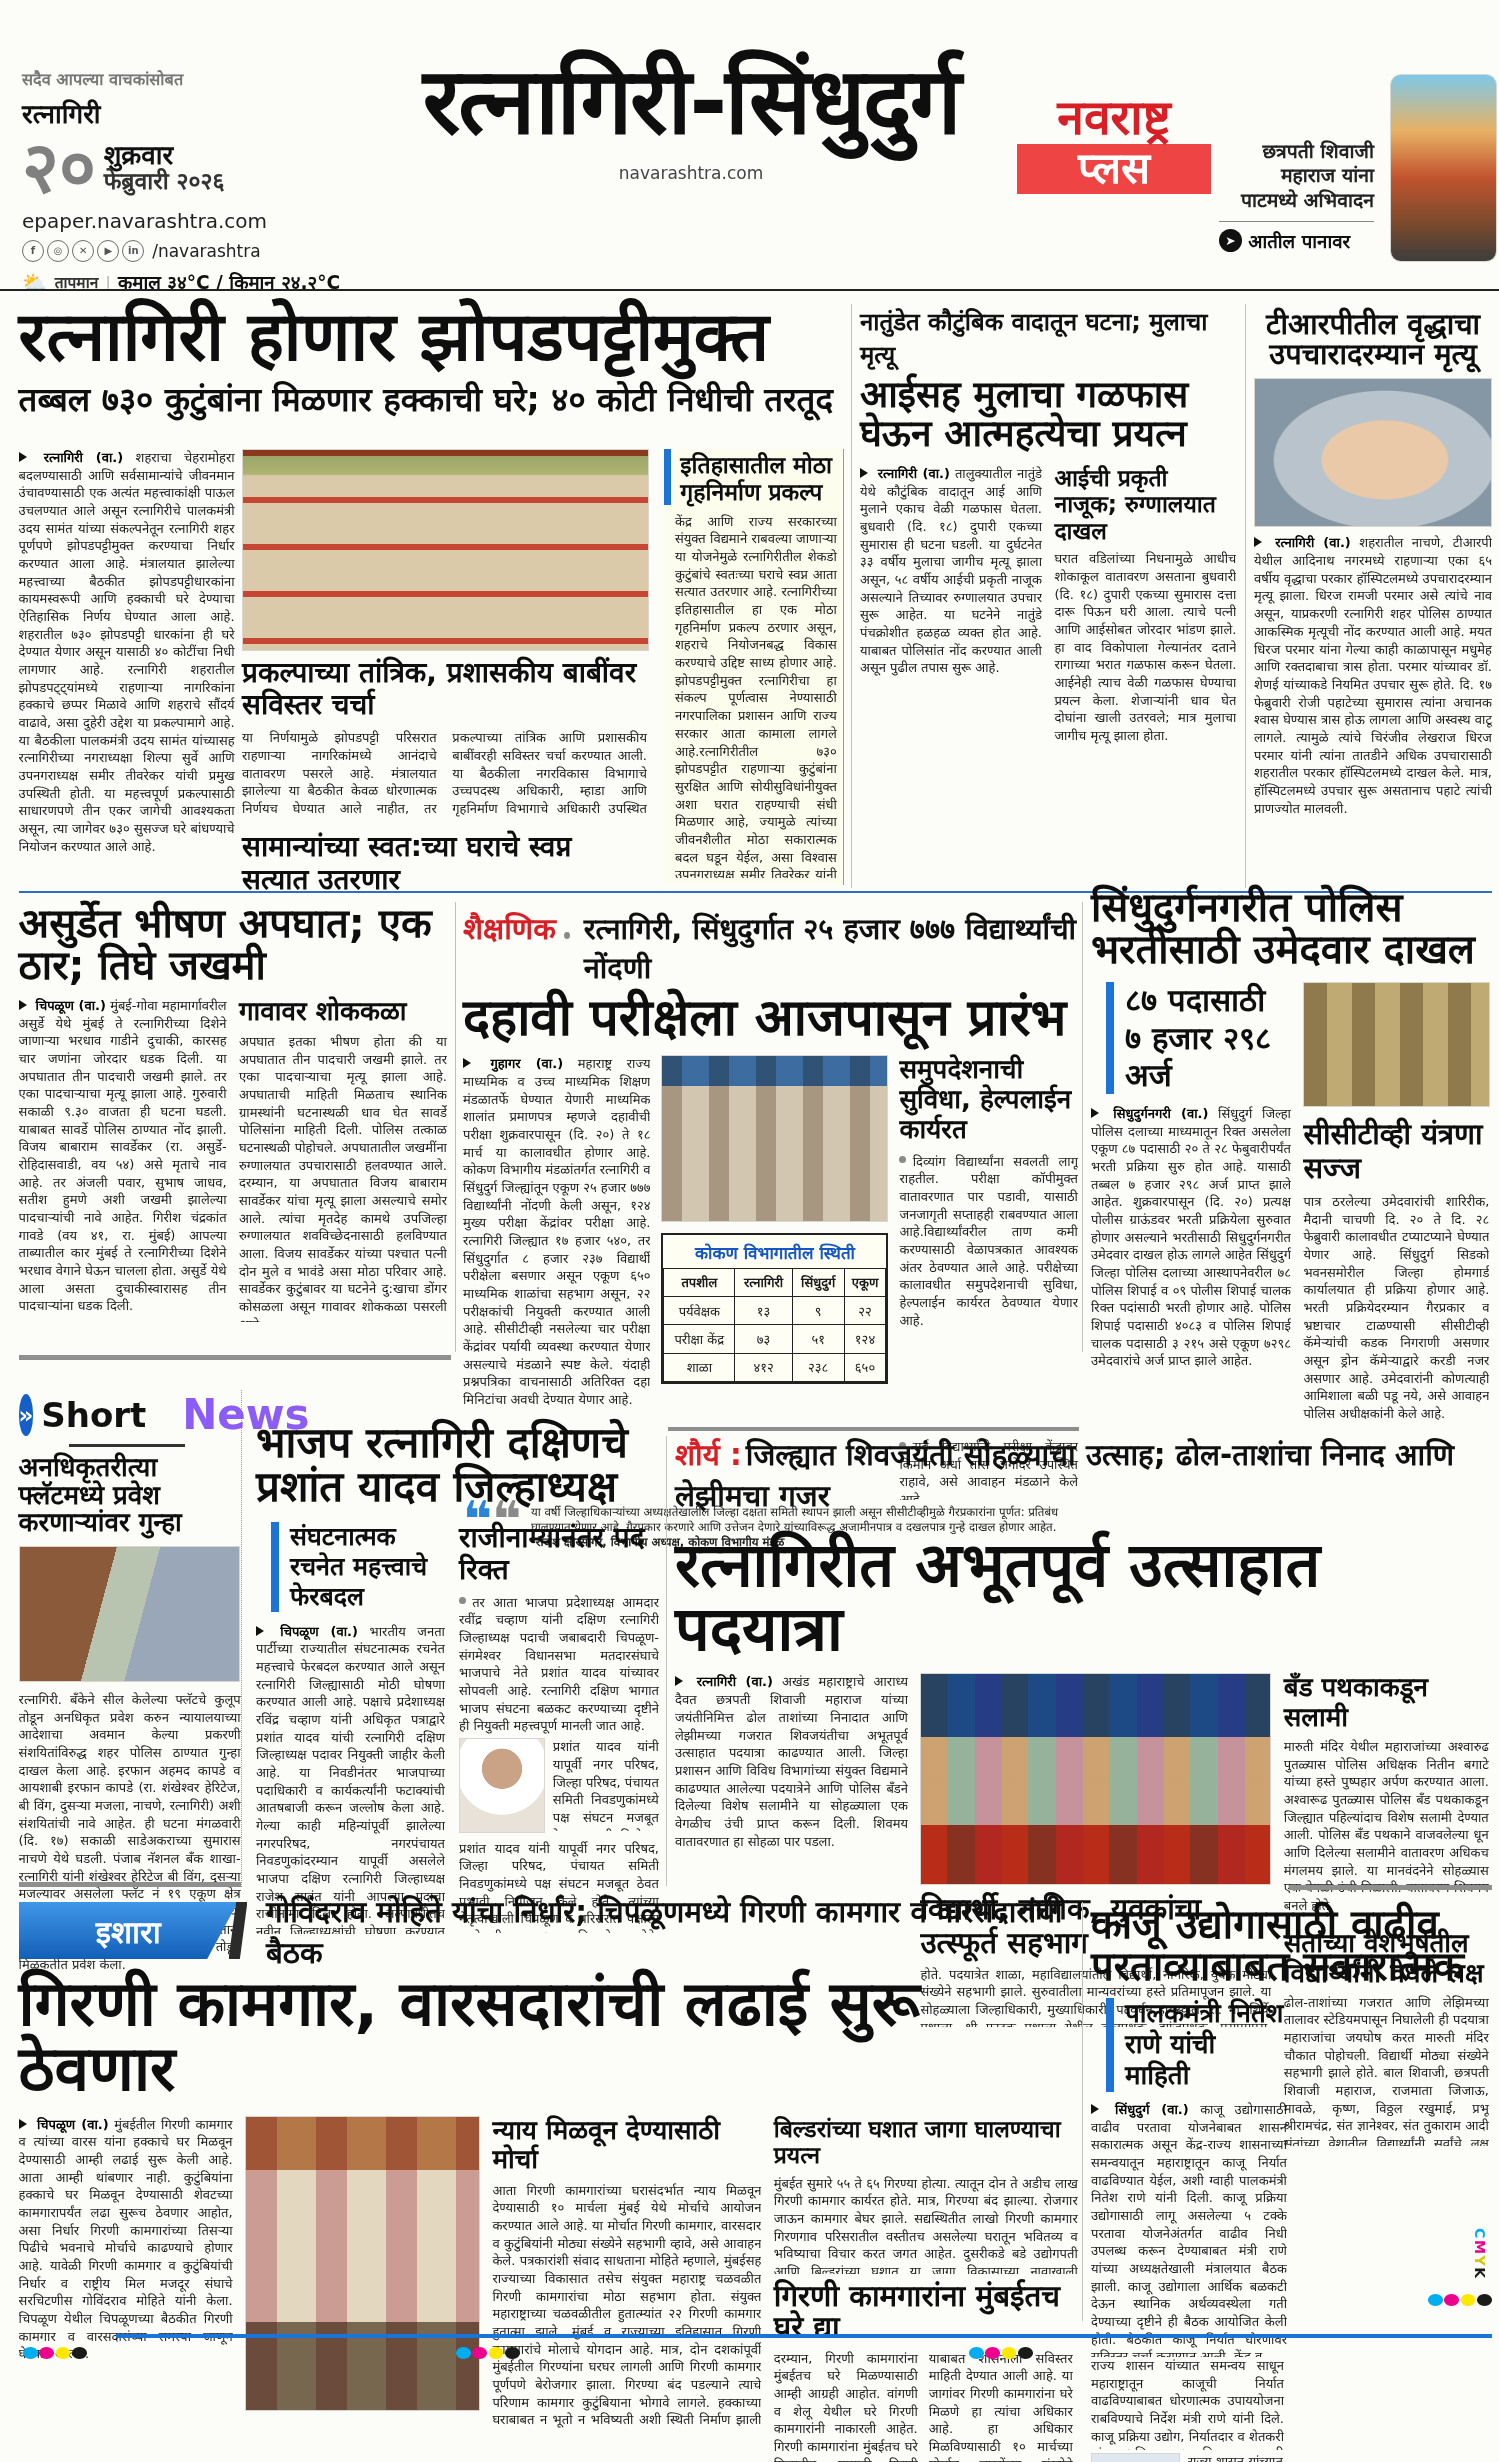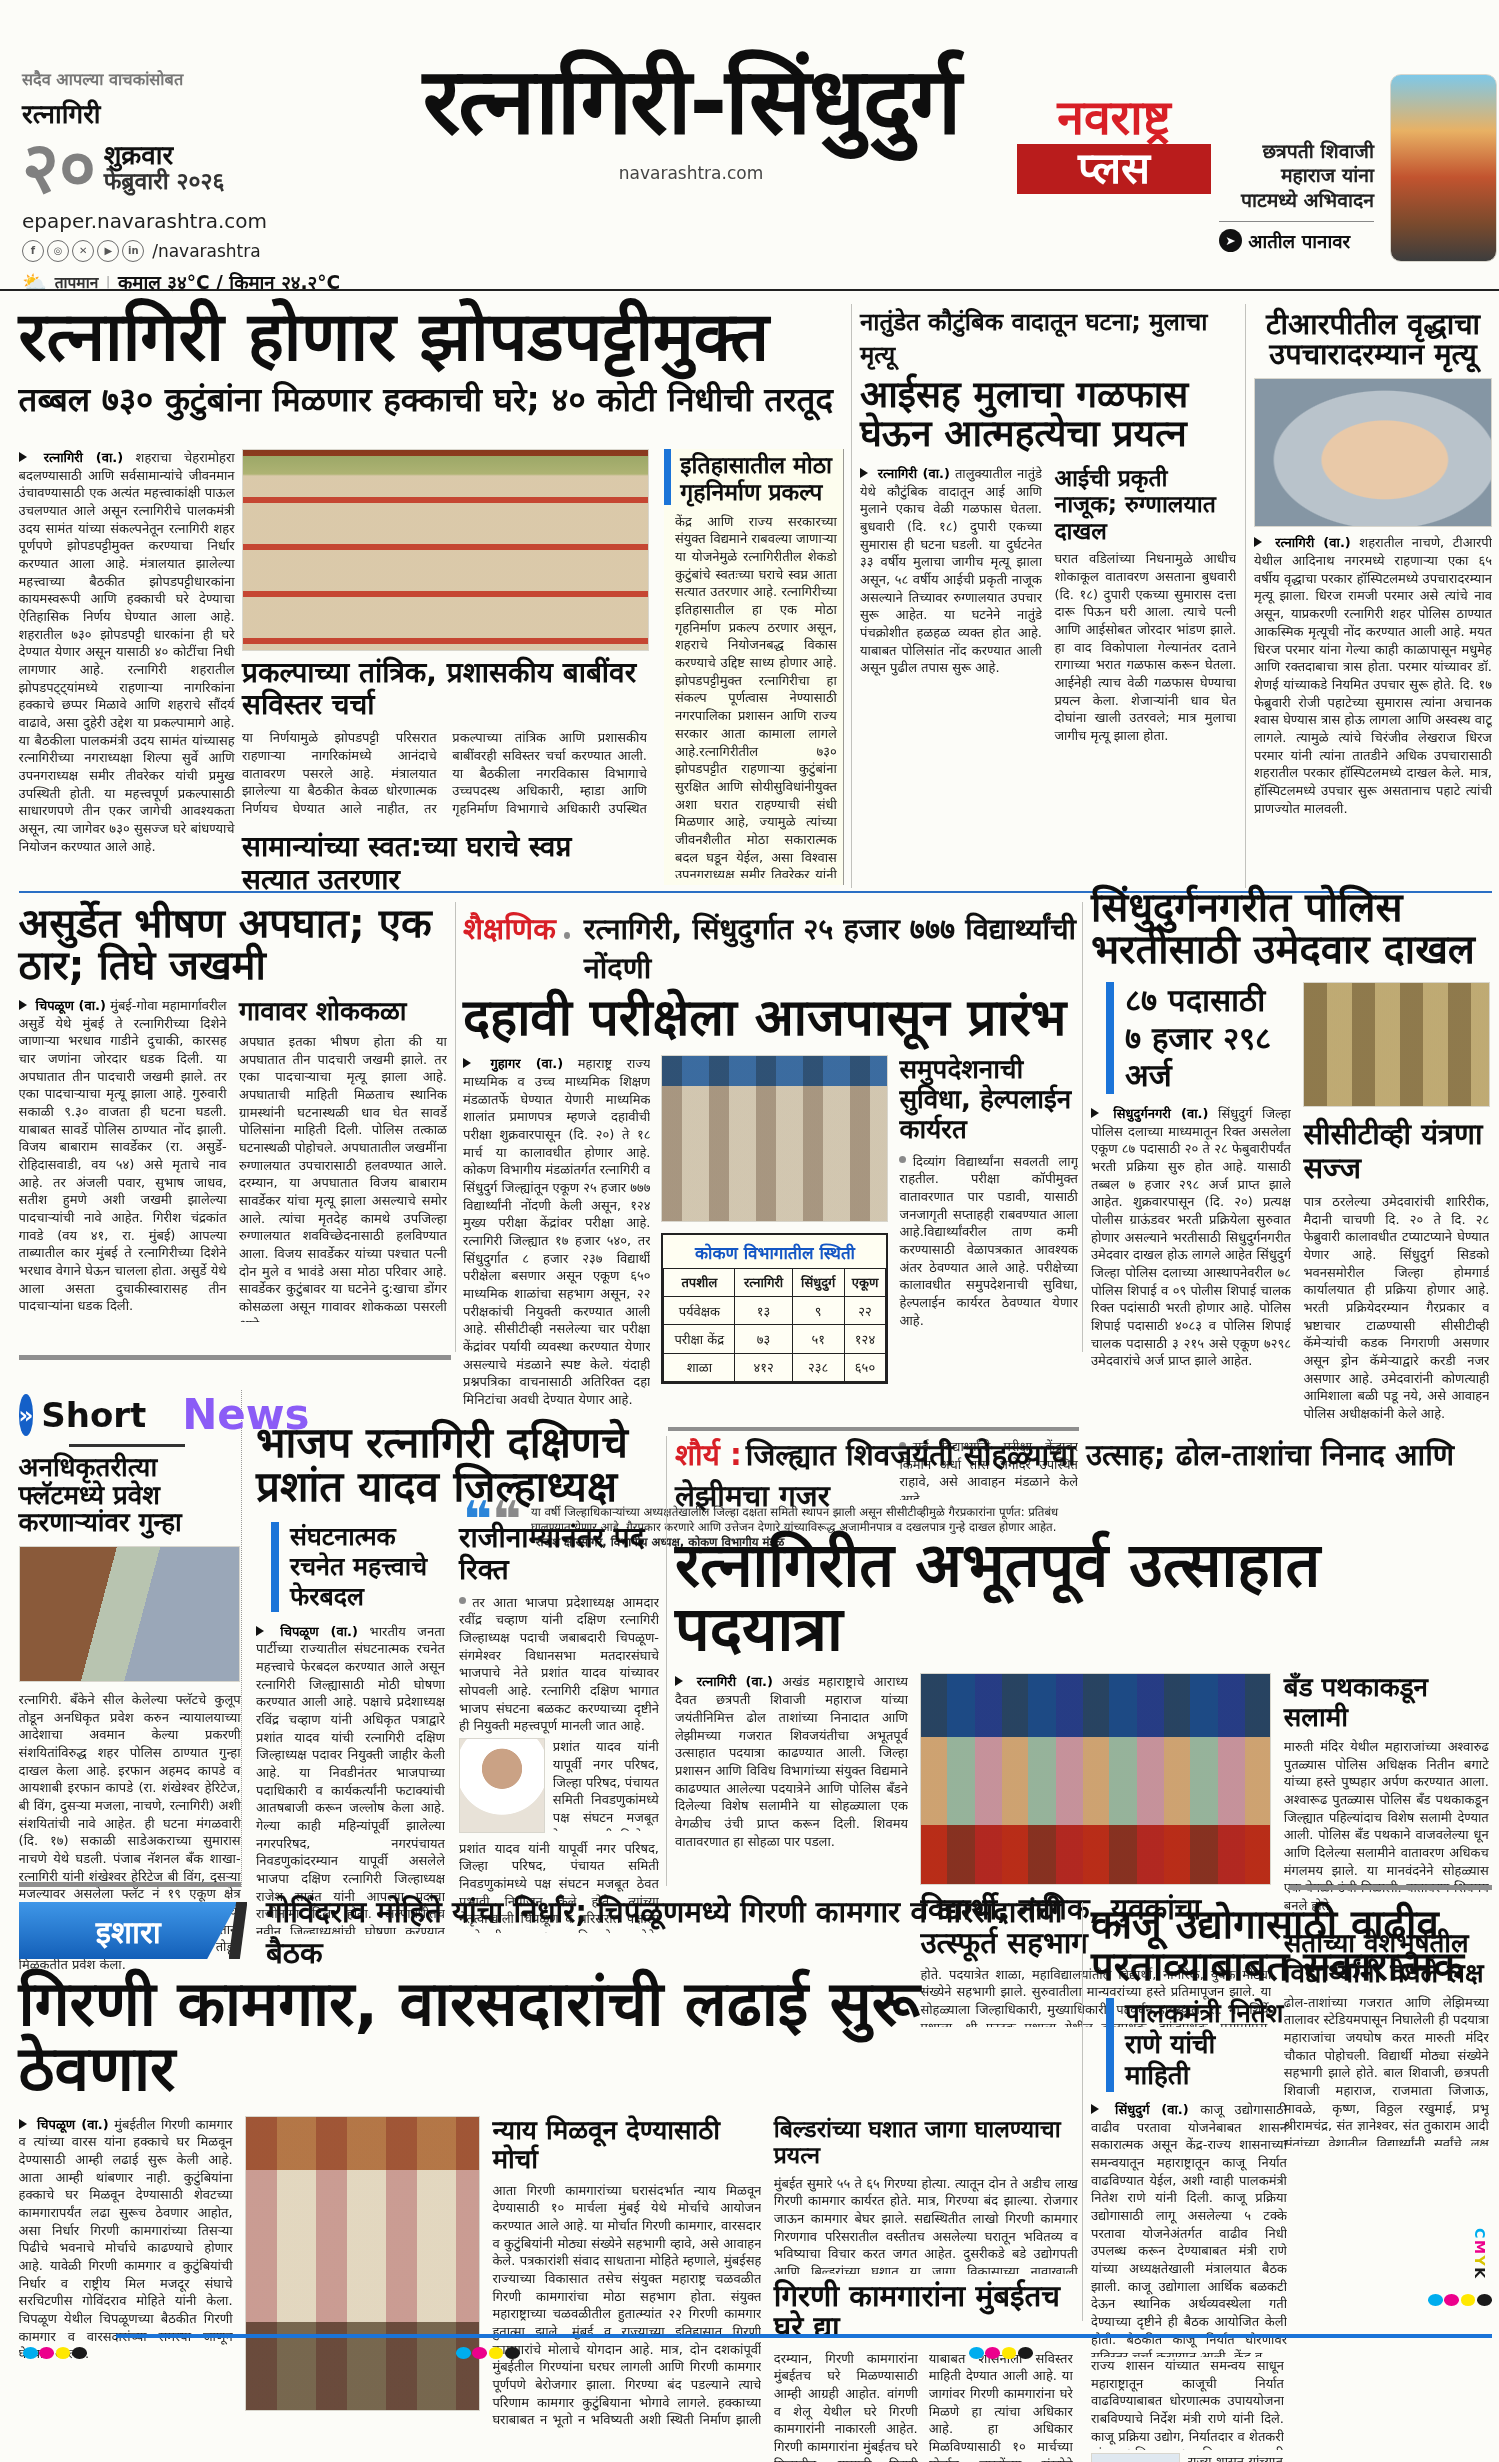--- a/index.html
+++ b/index.html
@@ -64,21 +64,21 @@
     </div>
   </div>
 
   <div class="abs" style="left:365px;top:54px;width:652px;text-align:center;">
     <div class="hl" style="font-size:92px;letter-spacing:-2.3px;white-space:nowrap;">रत्नागिरी-सिंधुदुर्ग</div>
     <div style="font-size:17px;color:#444;margin-top:12.4px;">navarashtra.com</div>
   </div>
 
   <div class="abs" style="left:1017px;top:93px;width:194px;text-align:center;">
     <div style="color:#d81f26;font-weight:bold;font-size:48px;line-height:1.0;">नवराष्ट्र</div>
-    <div style="background:#b91c1c;color:#fff;font-weight:bold;font-size:43px;line-height:1.15;margin-top:3.1px;">प्लस</div>
+    <div style="background:#ef4444;color:#fff;font-weight:bold;font-size:43px;line-height:1.15;margin-top:3.1px;">प्लस</div>
   </div>
 
   <div class="abs" style="left:1219px;top:140px;width:155px;text-align:right;">
     <div style="font-weight:bold;font-size:19.4px;color:#222;line-height:1.25;">छत्रपती शिवाजी महाराज यांना पाटमध्ये अभिवादन</div>
     <div style="border-top:1.6px solid #888;margin-top:7.8px;padding-top:6.2px;display:flex;justify-content:flex-start;align-items:center;gap:6.2px;">
       <span style="display:inline-flex;width:23px;height:23px;border-radius:50%;background:#111;color:#fff;align-items:center;justify-content:center;font-size:12.4px;">➤</span>
       <span style="font-weight:bold;font-size:18.6px;color:#111;">आतील पानावर</span>
     </div>
   </div>
 

